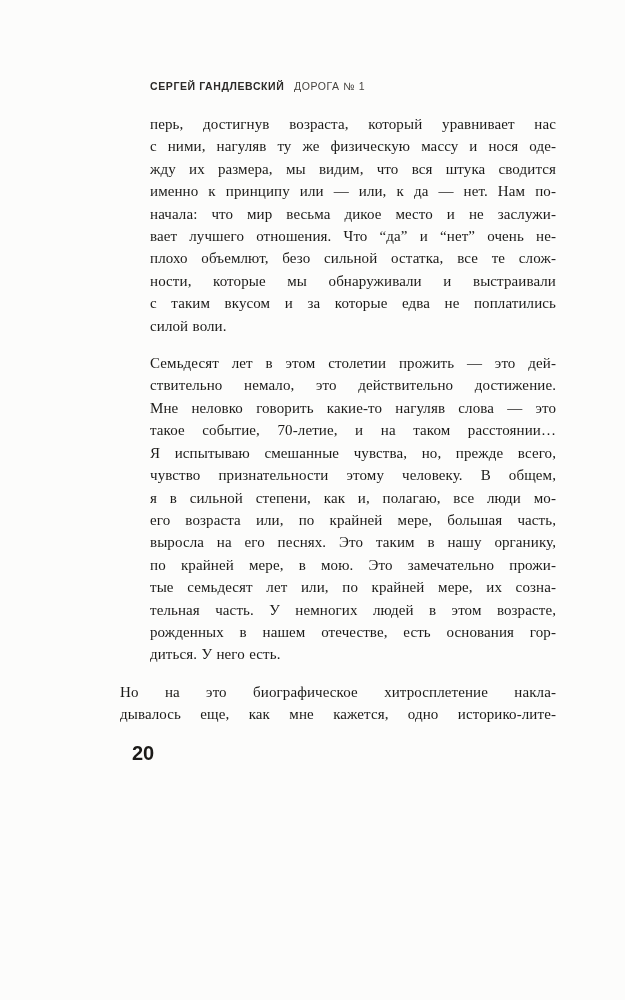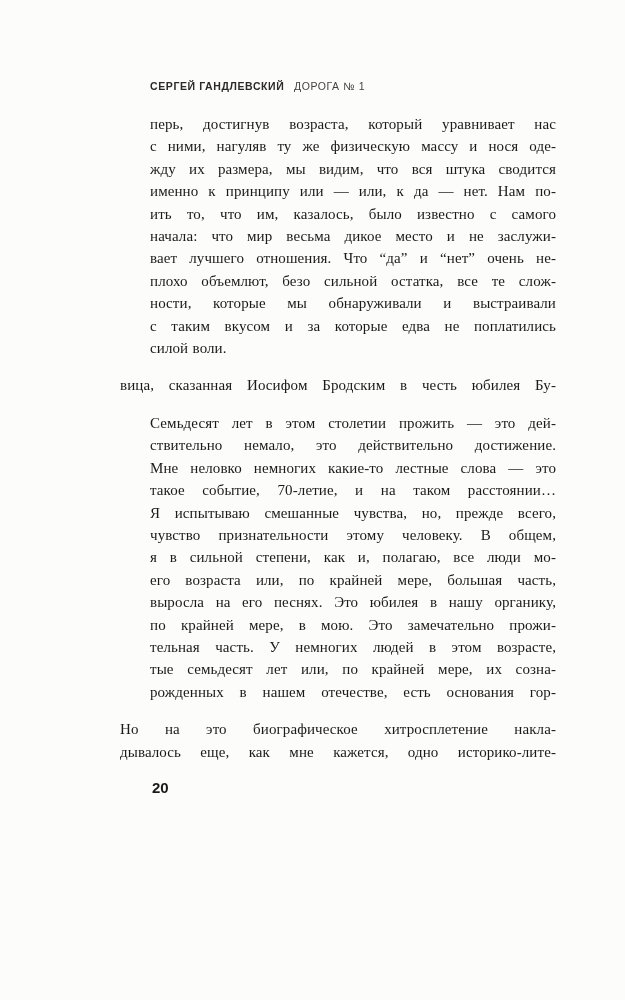--- a/index.html
+++ b/index.html
@@ -51,69 +51,68 @@
   }
   .block.quote { margin-left: 30px; }
   .line {
     text-align: justify;
     text-align-last: justify;
     word-spacing: 0.5px;
   }
   .line.last { text-align-last: left; }
   footer { margin-top: 16px; }
   .page-number {
-    margin-left: 32px;
+    margin-left: 12px;
     font-family: "Liberation Sans", sans-serif;
     font-weight: 700;
-    font-size: 15px;
+    font-size: 20px;
     color: var(--ink);
   }
 </style>
 </head>
 <body>
 
 <div class="page">
   <div class="content">
 
     <header class="running-header">
       <span class="author">СЕРГЕЙ ГАНДЛЕВСКИЙ</span>
       <span class="book-title">ДОРОГА № 1</span>
     </header>
 
     <main class="text-blocks">
         <div class="block quote">
           <div class="line">перь, достигнув возраста, который уравнивает нас</div>
           <div class="line">с ними, нагуляв ту же физическую массу и нося оде-</div>
           <div class="line">жду их размера, мы видим, что вся штука сводится</div>
           <div class="line">именно к принципу или — или, к да — нет. Нам по-</div>
-          <div class="line">ить то, что им, казалось, было известно с самого</div>
           <div class="line">начала: что мир весьма дикое место и не заслужи-</div>
           <div class="line">вает лучшего отношения. Что “да” и “нет” очень не-</div>
           <div class="line">плохо объемлют, безо сильной остатка, все те слож-</div>
           <div class="line">ности, которые мы обнаруживали и выстраивали</div>
           <div class="line">с таким вкусом и за которые едва не поплатились</div>
           <div class="line last">силой воли.</div>
         </div>
         <div class="block paragraph">
-          <div class="line">вица, сказанная Иосифом Бродским в честь юбилея Бу-</div>
         </div>
         <div class="block quote">
           <div class="line">Семьдесят лет в этом столетии прожить — это дей-</div>
           <div class="line">ствительно немало, это действительно достижение.</div>
-          <div class="line">Мне неловко немногих какие-то лестные слова — это</div>
+          <div class="line">Мне неловко говорить какие-то нагуляв слова — это</div>
           <div class="line">такое событие, 70-летие, и на таком расстоянии…</div>
           <div class="line">Я испытываю смешанные чувства, но, прежде всего,</div>
           <div class="line">чувство признательности этому человеку. В общем,</div>
           <div class="line">я в сильной степени, как и, полагаю, все люди мо-</div>
           <div class="line">его возраста или, по крайней мере, большая часть,</div>
-          <div class="line">выросла на его песнях. Это юбилея в нашу органику,</div>
+          <div class="line">выросла на его песнях. Это таким в нашу органику,</div>
           <div class="line">по крайней мере, в мою. Это замечательно прожи-</div>
+          <div class="line">тые семьдесят лет или, по крайней мере, их созна-</div>
           <div class="line">тельная часть. У немногих людей в этом возрасте,</div>
-          <div class="line">тые семьдесят лет или, по крайней мере, их созна-</div>
           <div class="line">рожденных в нашем отечестве, есть основания гор-</div>
+          <div class="line last">диться. У него есть.</div>
         </div>
         <div class="block paragraph">
           <div class="line">Но на это биографическое хитросплетение накла-</div>
           <div class="line">дывалось еще, как мне кажется, одно историко-лите-</div>
         </div>
       </main>
 
     <footer>
       <div class="page-number">20</div>
     </footer>

